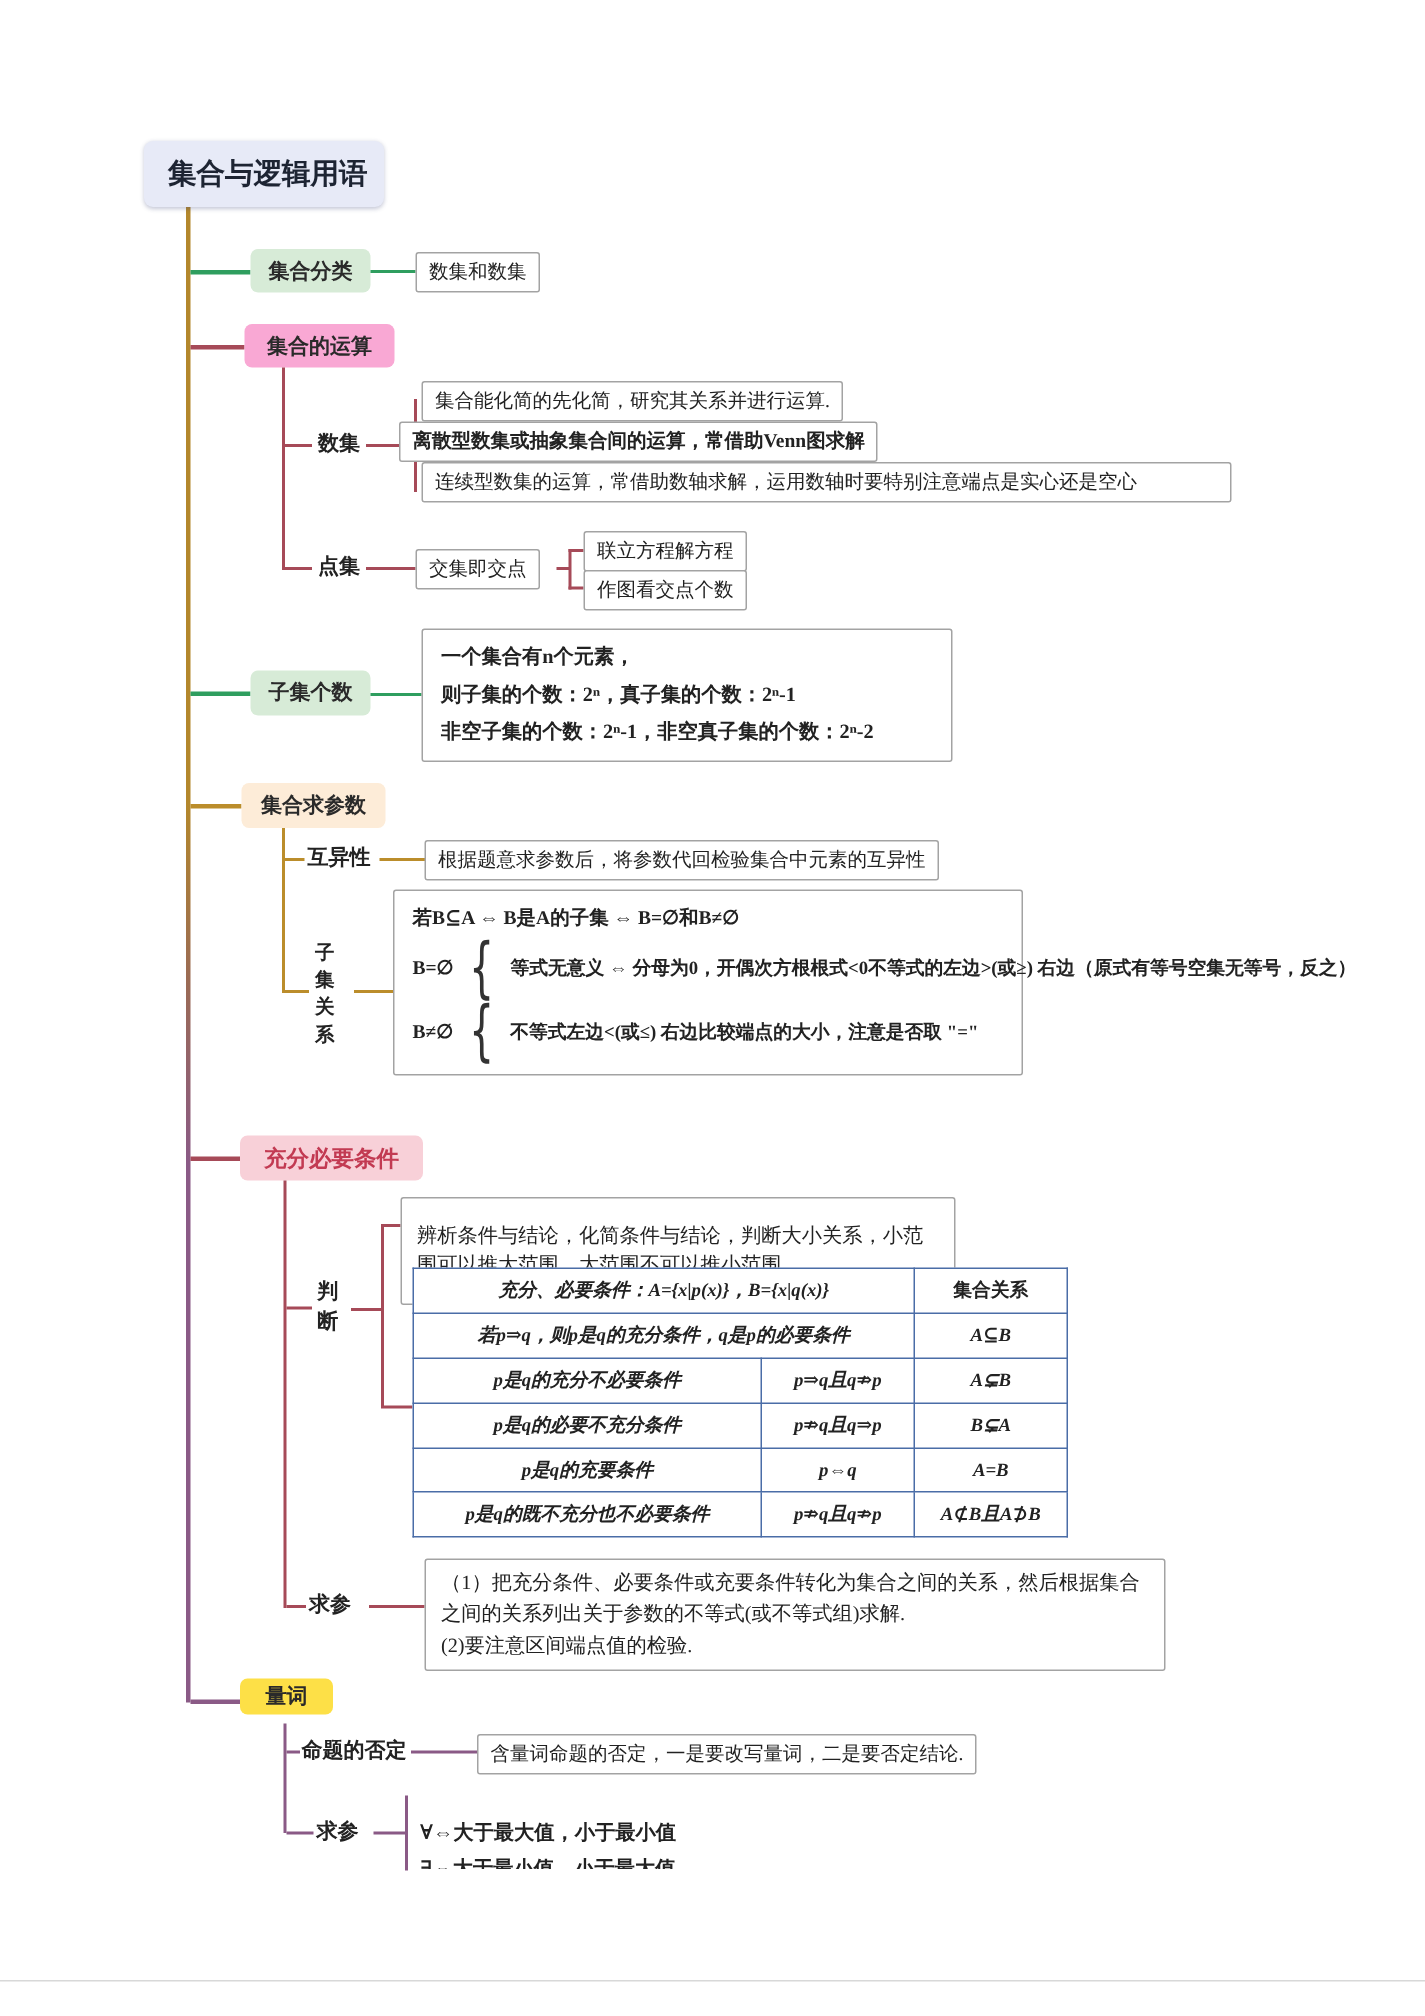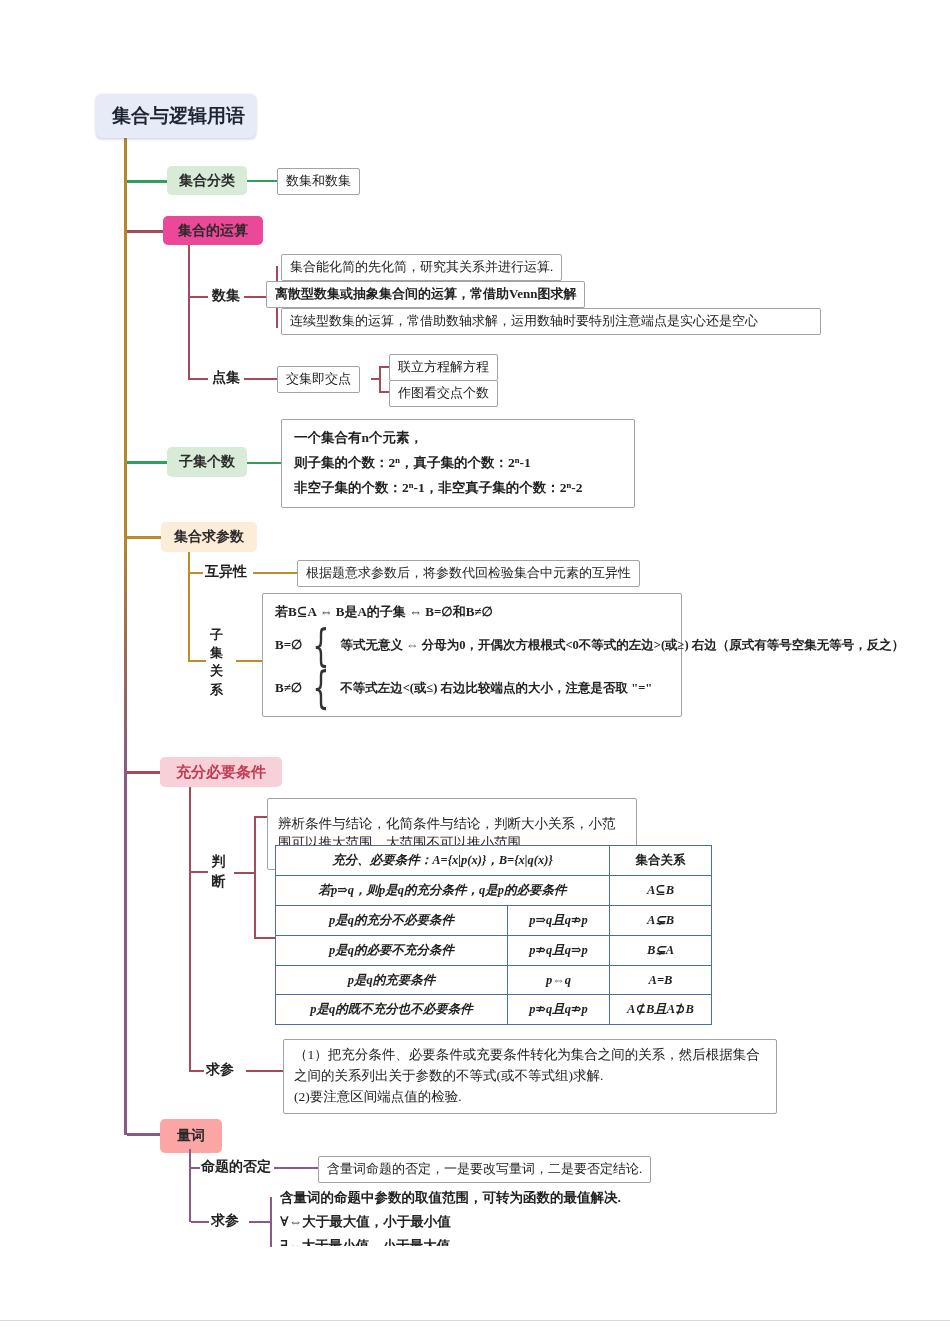--- a/index.html
+++ b/index.html
@@ -118,21 +118,21 @@
   </div>
 
   <div class="hl" style="left:127px;top:180px;width:40px;height:2.5px;background:var(--green);"></div>
   <div class="node" style="left:167px;top:166px;width:80px;height:29px;background:#d7ebd7;font-size:14px;">
     <span>集合分类</span>
   </div>
   <div class="hl" style="left:247px;top:180px;width:30px;height:1.5px;background:var(--green);"></div>
   <div class="notebox" style="left:277px;top:168px;">数集和数集</div>
 
   <div class="hl" style="left:127px;top:230px;width:36px;height:2.5px;background:var(--maroon);"></div>
-  <div class="node" style="left:163px;top:216px;width:100px;height:29px;background:#ec4899;font-size:14px;">
+  <div class="node" style="left:163px;top:216px;width:100px;height:29px;background:#f9a8d4;font-size:14px;">
     <span>集合的运算</span>
   </div>
   <div class="vl" style="left:188px;top:245px;width:2px;height:135px;background:var(--maroon);"></div>
 
   <div class="hl" style="left:190px;top:296px;width:18px;height:2px;background:var(--maroon);"></div>
   <div class="plain" style="left:212px;top:287px;">数集</div>
   <div class="hl" style="left:244px;top:296px;width:32px;height:1.5px;background:var(--maroon);"></div>
   <div class="vl" style="left:276px;top:266px;width:1.5px;height:62px;background:var(--maroon);"></div>
   <div class="notebox" style="left:281px;top:254px;">集合能化简的先化简，研究其关系并进行运算.</div>
   <div class="notebox" style="left:266px;top:281px;font-weight:bold;">离散型数集或抽象集合间的运算，常借助Venn图求解</div>
@@ -162,21 +162,21 @@
 
   <div class="hl" style="left:127px;top:536px;width:34px;height:2.5px;background:var(--gold);"></div>
   <div class="node" style="left:161px;top:522px;width:96px;height:30px;background:#fdecd8;font-size:14px;">
     <span>集合求参数</span>
   </div>
   <div class="vl" style="left:188px;top:552px;width:2px;height:110px;background:var(--gold);"></div>
 
   <div class="hl" style="left:190px;top:572px;width:13px;height:2px;background:var(--gold);"></div>
   <div class="plain" style="left:205px;top:563px;">互异性</div>
   <div class="hl" style="left:253px;top:572px;width:44px;height:1.5px;background:var(--gold);"></div>
-  <div class="notebox" style="left:297px;top:560px;">根据题意求参数后，将参数代回检验集合中元素的互异性</div>
+  <div class="notebox" style="left:283px;top:560px;">根据题意求参数后，将参数代回检验集合中元素的互异性</div>
 
   <div class="hl" style="left:190px;top:660px;width:16px;height:2px;background:var(--gold);"></div>
   <div class="plain vtext" style="left:208px;top:626px;width:17px;font-size:13px;">子集关系</div>
   <div class="hl" style="left:236px;top:660px;width:26px;height:1.5px;background:var(--gold);"></div>
   <div class="notebox" style="left:262px;top:593px;width:420px;padding:8px 12px;">
     <div class="boldline" style="font-size:13px;line-height:1.6;">若B⊆A ⇔ B是A的子集 ⇔ B=∅和B≠∅</div>
     <div class="bracegroup">
       <span class="caselabel">B=∅</span>
       <span class="brace">{</span>
       <span class="caselines">
@@ -250,33 +250,32 @@
 
   <div class="hl" style="left:191px;top:1070px;width:13px;height:2px;background:var(--maroon);"></div>
   <div class="plain" style="left:206px;top:1061px;">求参</div>
   <div class="hl" style="left:246px;top:1070px;width:37px;height:1.5px;background:var(--maroon);"></div>
   <div class="notebox wrap" style="left:283px;top:1039px;width:494px;font-size:13.5px;line-height:1.55;padding:5px 10px;">
     <div>（1）把充分条件、必要条件或充要条件转化为集合之间的关系，然后根据集合之间的关系列出关于参数的不等式(或不等式组)求解.</div>
     <div>(2)要注意区间端点值的检验.</div>
   </div>
 
   <div class="hl" style="left:127px;top:1133px;width:33px;height:2.5px;background:var(--purple);"></div>
-  <div class="node" style="left:160px;top:1119px;width:62px;height:34px;background:#fca5a5;font-size:14px;">
+  <div class="node" style="left:160px;top:1119px;width:62px;height:24px;background:#fde047;font-size:14px;">
     <span>量词</span>
   </div>
   <div class="vl" style="left:189px;top:1149px;width:2px;height:73px;background:var(--purple);"></div>
 
   <div class="hl" style="left:191px;top:1167px;width:9px;height:2px;background:var(--purple);"></div>
   <div class="plain" style="left:201px;top:1158px;">命题的否定</div>
   <div class="hl" style="left:274px;top:1167px;width:44px;height:1.5px;background:var(--purple);"></div>
   <div class="notebox" style="left:318px;top:1156px;">含量词命题的否定，一是要改写量词，二是要否定结论.</div>
 
   <div class="hl" style="left:191px;top:1221px;width:18px;height:2px;background:var(--purple);"></div>
   <div class="plain" style="left:211px;top:1212px;">求参</div>
   <div class="hl" style="left:249px;top:1221px;width:21px;height:1.5px;background:var(--purple);"></div>
   <div class="vl" style="left:270px;top:1197px;width:1.5px;height:50px;background:var(--purple);"></div>
-  <div class="boldline abs" style="left:280px;top:1189px;line-height:1.4;">含量词的命题中参数的取值范围，可转为函数的最值解决.</div>
   <div class="boldline abs" style="left:280px;top:1213px;line-height:1.4;">∀⇔大于最大值，小于最小值</div>
   <div class="boldline abs" style="left:280px;top:1237px;line-height:1.4;height:9px;overflow:hidden;">∃⇔大于最小值，小于最大值</div>
 
   <div class="hl" style="left:0;top:1320px;width:950px;height:1px;background:#d8d8d8;"></div>
 
 </div>
 
 </body></html>

